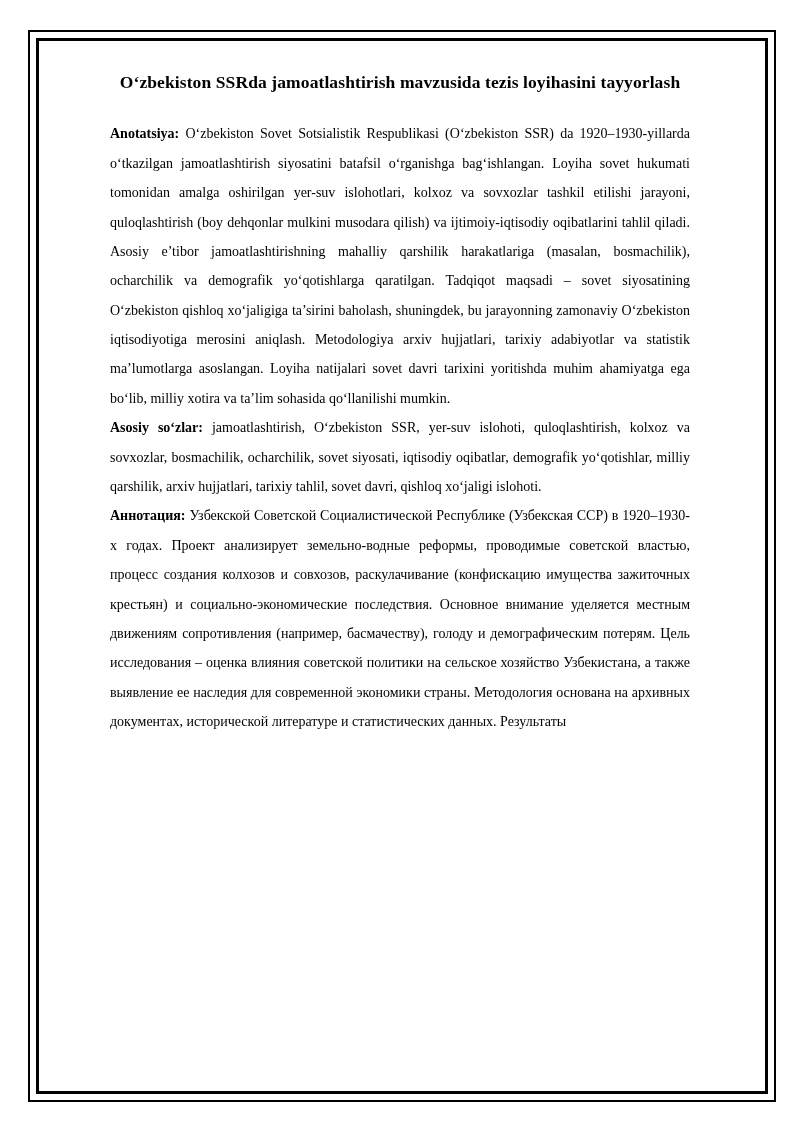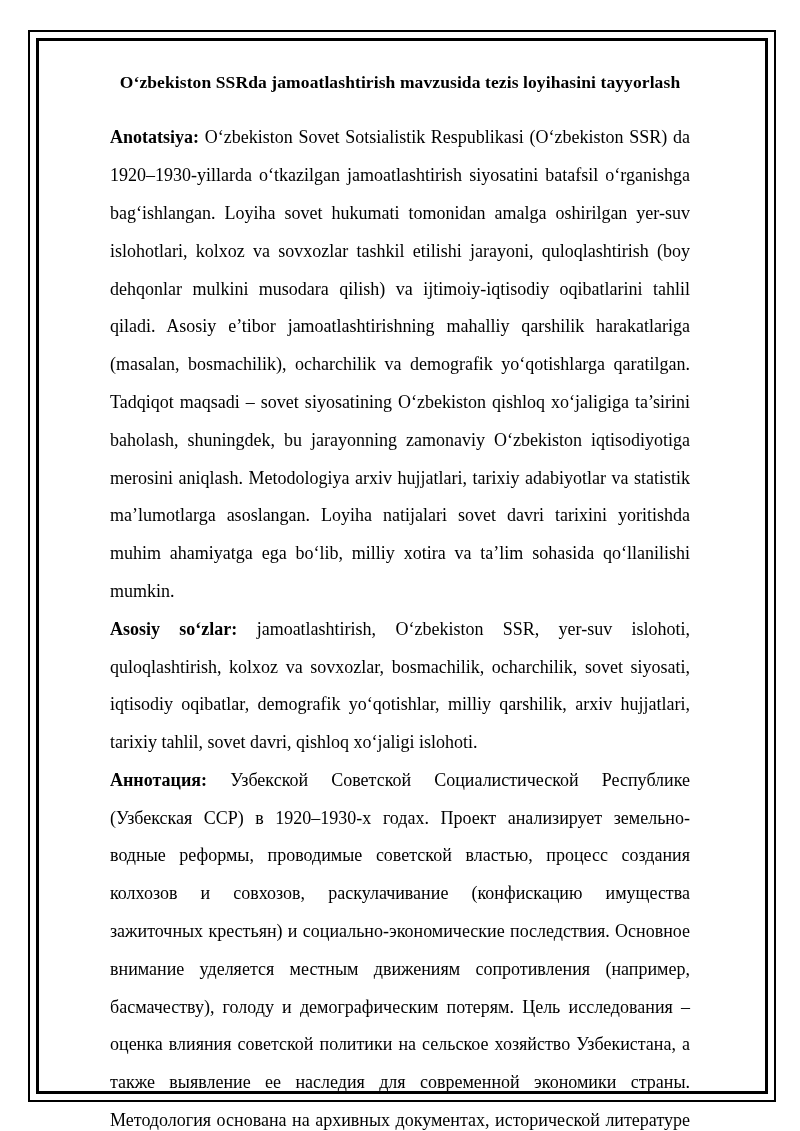--- a/index.html
+++ b/index.html
@@ -55,21 +55,21 @@
   .doc-title {
     font-size: 17.5px;
     font-weight: bold;
     text-align: center;
     line-height: 1.62;
     margin: 0 0 0 0;
     letter-spacing: 0.1px;
   }
 
   .para {
-    font-size: 18px;
+    font-size: 14px;
     line-height: 2.10;
     text-align: justify;
     text-justify: inter-word;
     margin: 0;
     hyphens: none;
   }
 
   .para.first-body {
     margin-top: 23px;
   }

